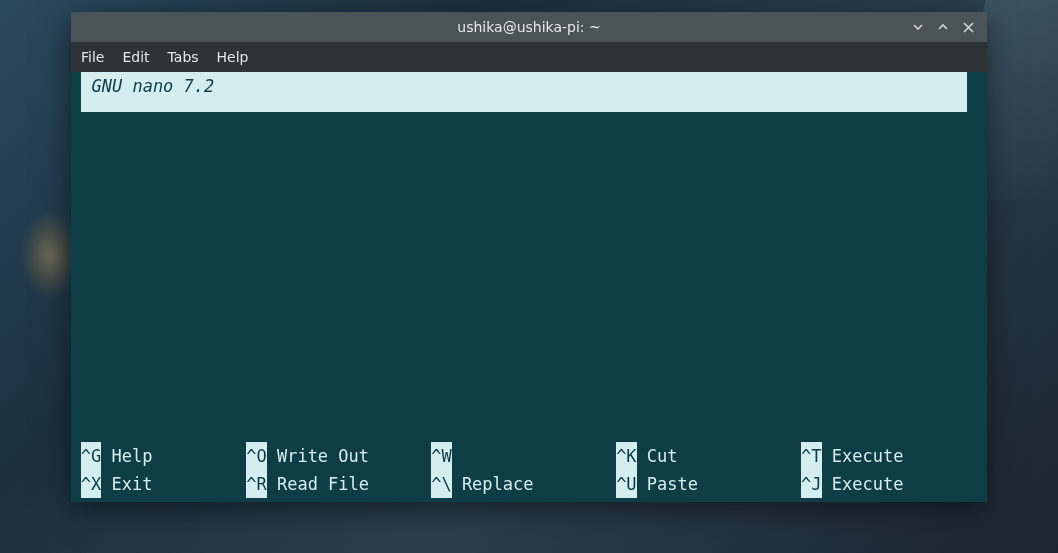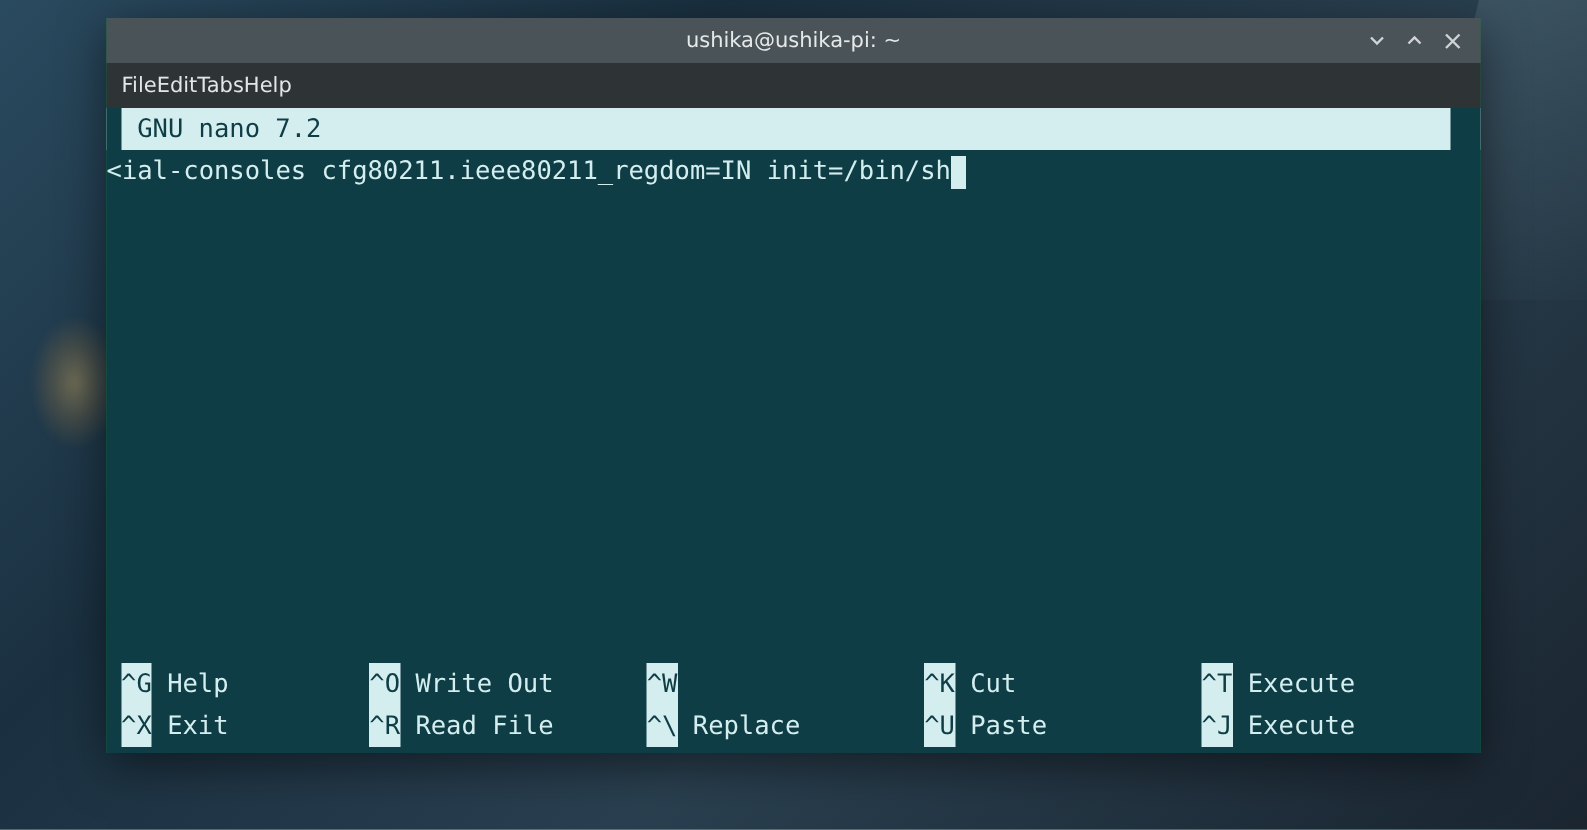--- a/index.html
+++ b/index.html
@@ -70,37 +70,39 @@
     line-height: 1;
   }
   .tb-btn svg { display: block; }
   .menubar {
     height: 30px;
     background: #2e3436;
     color: #dcdcdc;
     display: flex;
     align-items: center;
     padding: 0 10px;
+    gap: 18px;
     font-family: "DejaVu Sans", "Liberation Sans", sans-serif;
     font-size: 14px;
   }
   .menu-item { cursor: pointer; color:#e3e6e7; }
   .terminal {
     flex: 1;
     background: #0e3d45;
     color: #d4eef0;
     font-size: 17px;
     line-height: 28px;
     position: relative;
     letter-spacing: 0px;
   }
   .term-row {
-    height: 28px;
+    height: 40px;
     white-space: pre;
     padding: 0;
+    font-style: italic;
   }
   .nano-header {
     background: #d4eef0;
     color: #0e3d45;
     display: flex;
   }
   .nano-header .spacer { width: 1ch; background:#0e3d45; }
   .nano-header .app { padding-left: 1ch; min-width: 18ch; }
   .nano-header .file { flex: 0 0 auto; }
   .nano-header .fill { flex: 1; }
@@ -177,21 +179,20 @@
   <div class="terminal">
 
     <div class="term-row nano-header">
       <span class="spacer"></span>
       <span class="app">GNU nano 7.2</span>
       <span style="width:12ch"></span>
       <span class="fill"></span>
       <span class="endgap"></span>
     </div>
 
-    <div class="term-row content-line"><span class="leftmark">&lt;</span><span>ial-consoles cfg80211.ieee80211_regdom=IN init=/bin/sh</span><span class="cursor-block"></span></div>
 
     <div class="shortcut-bar">
       <div class="shortcut-row">
         <span class="lead-gap"></span>
         <span class="sc-cell"><span class="sc-key">^G</span><span class="sc-label">Help</span></span>
         <span class="sc-cell wide"><span class="sc-key">^O</span><span class="sc-label">Write Out</span></span>
         <span class="sc-cell wide"><span class="sc-key">^W</span></span>
         <span class="sc-cell wide"><span class="sc-key">^K</span><span class="sc-label">Cut</span></span>
         <span class="sc-cell"><span class="sc-key">^T</span><span class="sc-label">Execute</span></span>
       </div>

